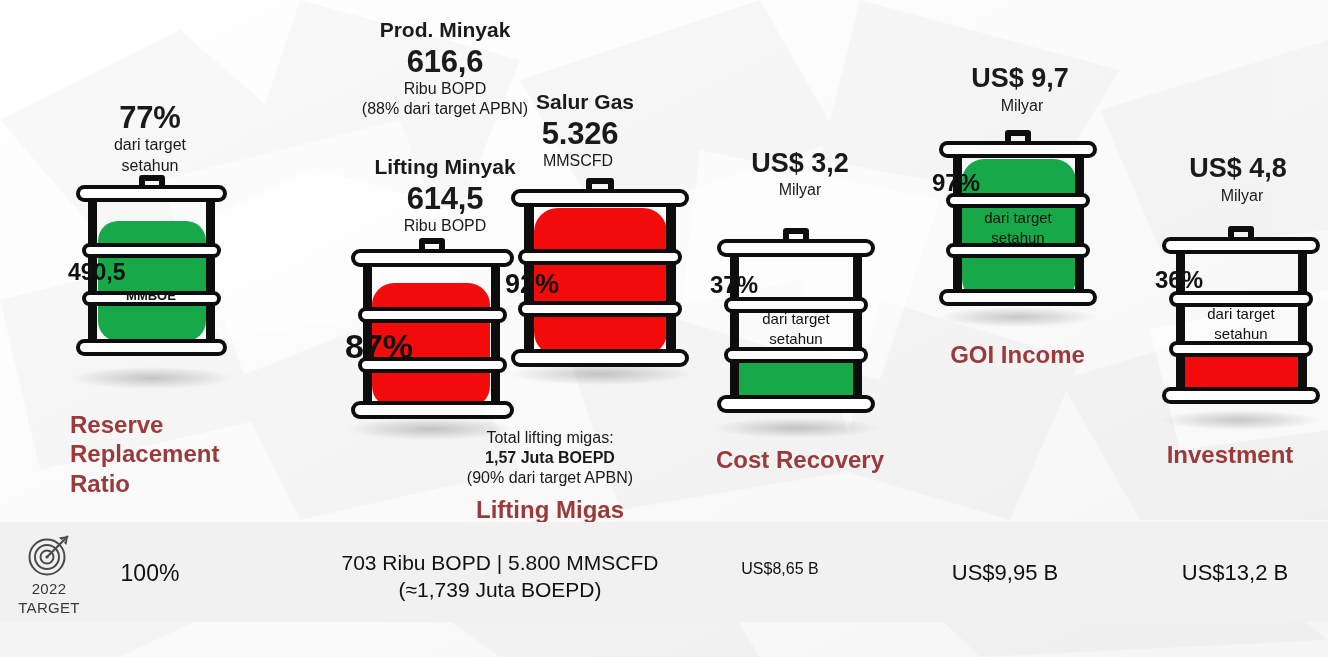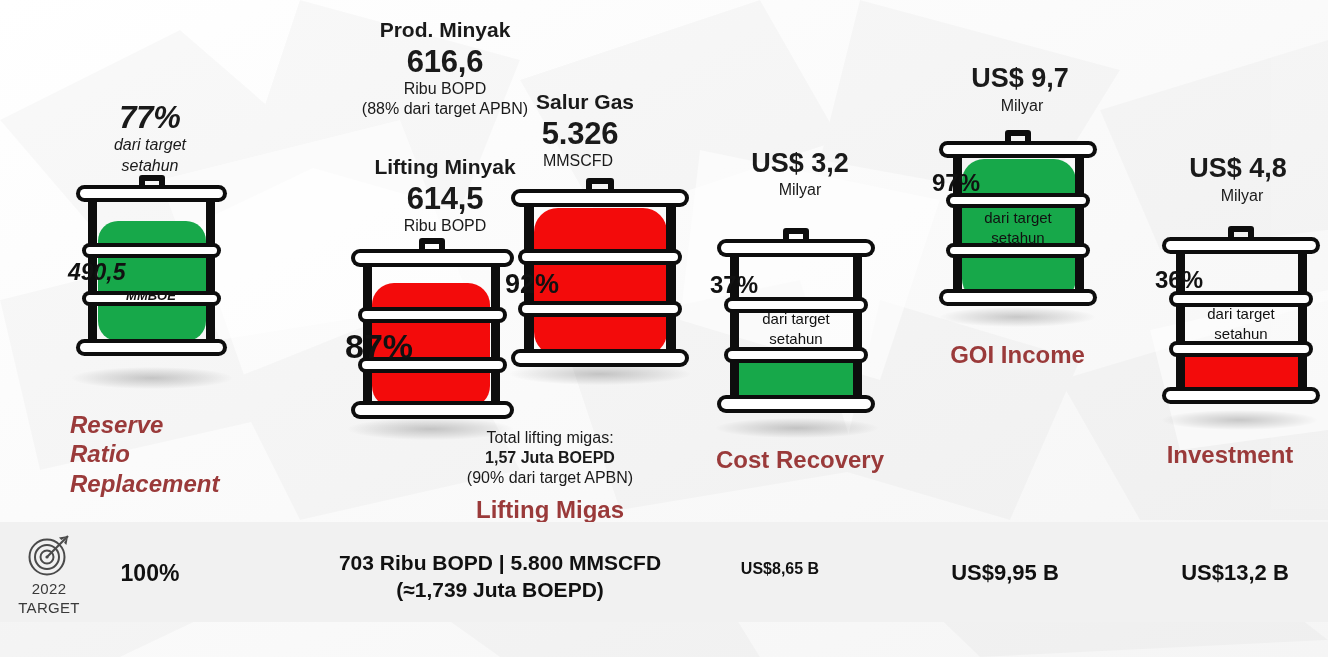--- a/index.html
+++ b/index.html
@@ -46,21 +46,21 @@
     pointer-events:none;
   }
 
   
   #targetbar{
     position:absolute;left:0;top:522px;width:1328px;height:100px;
     background:#f1f1f1;
   }
   #targeticon{position:absolute;left:10px;top:5px;width:78px;text-align:center;}
   #targeticon .lbl{font-size:15px;color:#3a3a3a;line-height:1.25;letter-spacing:0.3px;}
-  .tcell{position:absolute;text-align:center;font-weight:bold;color:#111;}
+  .tcell{position:absolute;text-align:center;font-weight:normal;color:#111;}
 </style>
 </head>
 <body>
 
 <div id="stage">
 
   <svg id="bgsvg" viewBox="0 0 1328 657" preserveAspectRatio="none" aria-hidden="true">
     <defs>
       <linearGradient id="bgg" x1="0" y1="0" x2="1" y2="1">
         <stop offset="0%" stop-color="#ffffff"></stop>
@@ -83,21 +83,21 @@
       <polygon points="420,600 700,560 760,657 500,657"></polygon>
       <polygon points="900,580 1200,540 1328,640 980,657"></polygon>
     </g>
     <g fill="#ffffff" opacity="0.55">
       <polygon points="160,180 400,120 470,300 220,340"></polygon>
       <polygon points="700,150 940,200 880,380 680,320"></polygon>
       <polygon points="1150,330 1328,290 1328,430 1180,450"></polygon>
     </g>
   </svg>
 
-  <div class="panel" style="left:60px;top:95px;width:240px;height:425px;font-style:italic;">
+  <div class="panel" style="left:60px;top:95px;width:240px;height:425px;">
 
     <div class="t big" style="left:0;top:5px;width:180px;">77%</div>
     <div class="t sub" style="left:0;top:41px;width:180px;">dari target</div>
     <div class="t sub" style="left:0;top:62px;width:180px;">setahun</div>
 
     <div class="shadow" style="left:12px;top:272px;width:160px;height:22px;"></div>
 
     <div class="barrel" style="left:8px;top:76px;width:166px;height:200px;">
       <svg width="166" height="200" viewBox="0 0 166 200" aria-hidden="true">
 
@@ -124,22 +124,22 @@
           <rect x="8" y="168" width="151" height="17" rx="8.5" ry="8.5" fill="#0d0d0d"></rect>
           <rect x="12" y="172" width="143" height="9" rx="4.5" ry="4.5" fill="#ffffff"></rect>
         </g>
       </svg>
       <div class="valtxt" style="top:89px;font-size:23px;">490,5</div>
       <div class="valsub" style="top:117px;font-size:13px;font-weight:bold;">MMBOE</div>
     </div>
 
     <div class="catlabel" style="left:10px;top:315px;width:220px;text-align:left;">
       <div>Reserve</div>
+      <div>Replacement</div>
       <div>Ratio</div>
-      <div>Replacement</div>
     </div>
   </div>
 
   <div class="panel" style="left:300px;top:10px;width:400px;height:520px;">
 
     <div class="t hdr" style="left:10px;top:8px;width:270px;">Prod. Minyak</div>
     <div class="t big" style="left:10px;top:34px;width:270px;">616,6</div>
     <div class="t sub" style="left:10px;top:70px;width:270px;">Ribu BOPD</div>
     <div class="t sub" style="left:0;top:90px;width:290px;">(88% dari target APBN)</div>
 

